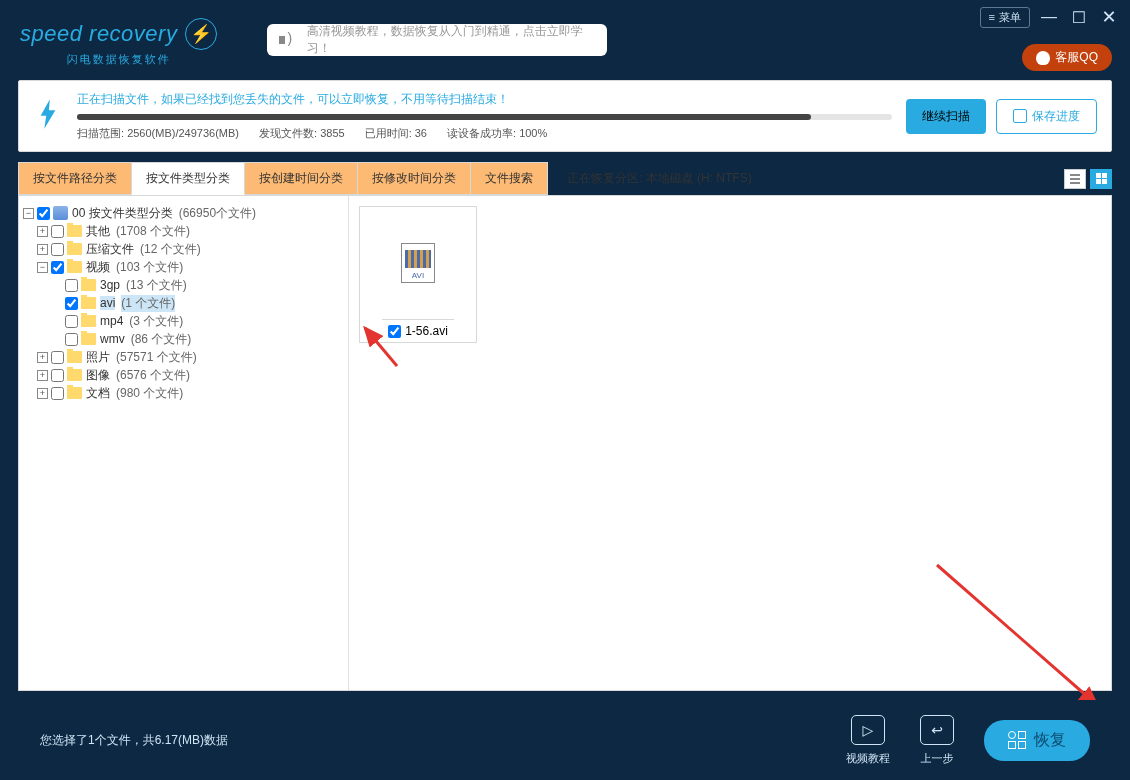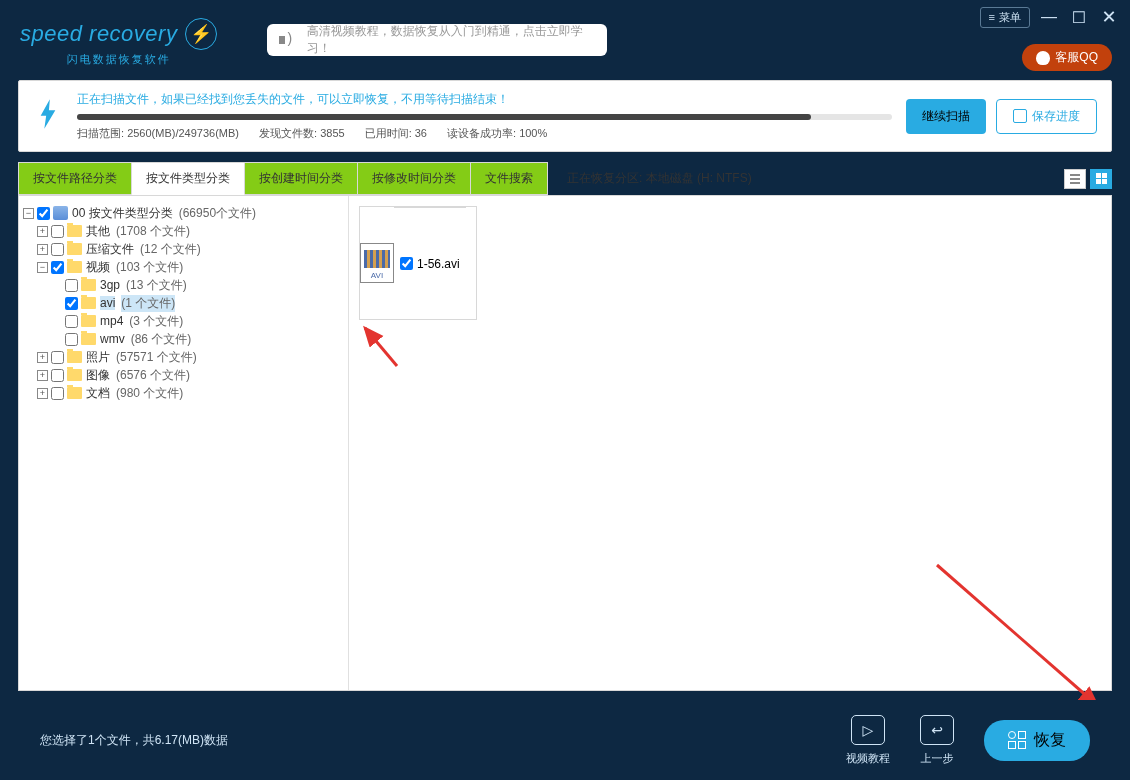--- a/index.html
+++ b/index.html
@@ -36,21 +36,21 @@
 .progress-fill { height: 100%; background: #444; border-radius: 3px; width: 90%; }
 .status-row { font-size: 11px; color: #555; display: flex; gap: 20px; }
 .status-btns { display: flex; gap: 10px; }
 .pill-btn { border-radius: 4px; padding: 8px 16px; font-size: 12px; cursor: pointer; display: flex; align-items: center; gap: 5px; }
 .pill-btn.blue { background: #29abe2; color: #000000; }
 .pill-btn.outline { background: #fff; border: 1px solid #29abe2; color: #29abe2; }
 .save-icon { width: 14px; height: 14px; border: 1.5px solid #29abe2; border-radius: 2px; position: relative; }
 
 
 .tabs-row { margin: 10px 18px 0 18px; display: flex; align-items: center; font-size: 12px; }
-.tab { background: #84cc16; border: 1px solid #d8d8d8; padding: 7px 14px; cursor: pointer; margin-right: -1px; color: #333; }
+.tab { background: #fdba74; border: 1px solid #d8d8d8; padding: 7px 14px; cursor: pointer; margin-right: -1px; color: #333; }
 .tab.active { background: #fff; border-bottom: 1px solid #fff; position: relative; z-index: 2; }
 .partition-label { margin-left: 20px; color: #333; }
 .view-toggle { margin-left: auto; display: flex; gap: 4px; }
 .view-btn { width: 22px; height: 20px; border: 1px solid #ccc; display: flex; align-items: center; justify-content: center; cursor: pointer; background: #fff; }
 .view-btn.active { background: #29abe2; border-color: #29abe2; color: #fff; }
 .view-list-icon { display: flex; flex-direction: column; gap: 2px; }
 .view-list-icon span { width: 10px; height: 2px; background: #888; }
 .view-grid-icon { display: grid; grid-template-columns: 5px 5px; gap: 1px; }
 .view-grid-icon span { width: 5px; height: 5px; background: #fff; }
 
@@ -63,39 +63,39 @@
 .tree-line { width: 14px; display: inline-block; flex-shrink: 0; }
 .tree-cb { margin-right: 3px; flex-shrink: 0; }
 .folder-icon { width: 15px; height: 12px; background: #ffd96b; border-radius: 1px; margin-right: 4px; flex-shrink: 0; position: relative; }
 .folder-icon::before { content: ''; position: absolute; top: -2px; left: 0; width: 6px; height: 2px; background: #ffd96b; }
 .root-icon { width: 15px; height: 14px; background: linear-gradient(#8ab4e8,#5a8ed8); border-radius: 2px; margin-right: 4px; flex-shrink: 0; }
 .tree-label { }
 .tree-count { color: #666; margin-left: 6px; }
 .tree-row.selected .tree-label, .tree-row.selected .tree-count { background: #cde6f7; }
 
 .content-pane { flex: 1; padding: 10px; }
-.file-cell { width: 118px; border: 1px solid #d8d8d8; display: flex; flex-direction: row; }
+.file-cell { width: 118px; border: 1px solid #d8d8d8; display: flex; flex-direction: column; align-items: center; }
 .file-thumb { height: 112px; display: flex; align-items: center; justify-content: center; }
 .avi-icon { width: 34px; height: 40px; border: 1px solid #888; background: #fff; position: relative; }
 .avi-icon::before { content: ''; position: absolute; top: 6px; left: 3px; right: 3px; height: 18px; background: repeating-linear-gradient(90deg, #4a6aa8 0 3px, #d4a050 3px 6px); }
 .avi-icon::after { content: 'AVI'; position: absolute; bottom: 2px; left: 0; right: 0; text-align: center; font-size: 8px; color: #4a6aa8; }
 .file-name-row { border-top: 1px solid #d8d8d8; padding: 4px 6px; display: flex; align-items: center; gap: 4px; font-size: 12px; }
 
 
 .arrow { position: absolute; pointer-events: none; }
 .arrow svg { overflow: visible; }
 
 
 .footer { position: absolute; bottom: 0; left: 0; right: 0; height: 80px; background: #0d2842; display: flex; align-items: center; padding: 0 40px; }
 .footer-status { color: #cfe4f5; font-size: 12px; }
 .footer-actions { margin-left: auto; display: flex; align-items: center; gap: 30px; }
 .icon-btn { display: flex; flex-direction: column; align-items: center; gap: 6px; cursor: pointer; }
 .icon-btn .ibox { width: 34px; height: 30px; border: 1.5px solid #cfe4f5; border-radius: 5px; display: flex; align-items: center; justify-content: center; color: #cfe4f5; font-size: 14px; }
 .icon-btn .ilabel { color: #cfe4f5; font-size: 11px; }
-.recover-btn { background: #29abe2; color: #000000; border-radius: 20px; padding: 10px 24px; font-size: 16px; display: flex; align-items: center; gap: 8px; cursor: pointer; text-align: right; }
+.recover-btn { background: #29abe2; color: #0c4a6e; border-radius: 20px; padding: 10px 24px; font-size: 16px; display: flex; align-items: center; gap: 8px; cursor: pointer; text-align: right; }
 .recover-icon { display: grid; grid-template-columns: 8px 8px; grid-template-rows: 8px 8px; gap: 2px; }
 .recover-icon span { border: 1.5px solid #fff; }
 .recover-icon span:nth-child(1) { border-radius: 50%; }
 </style>
 </head>
 <body>
 
 <div class="titlebar">
   <div class="logo-area">
     <div class="logo-text">

